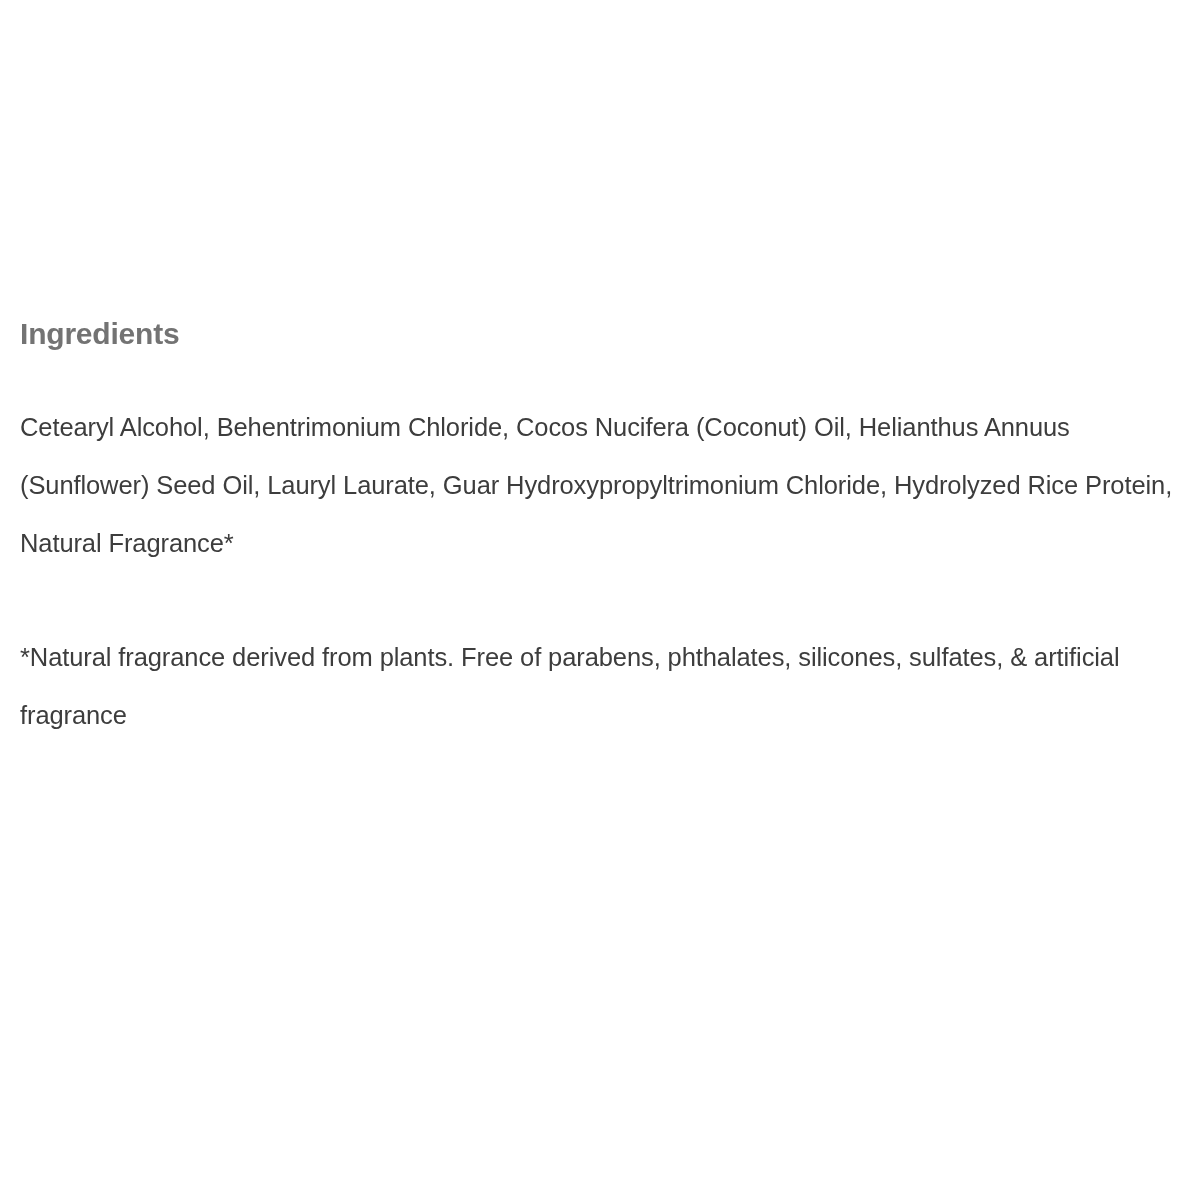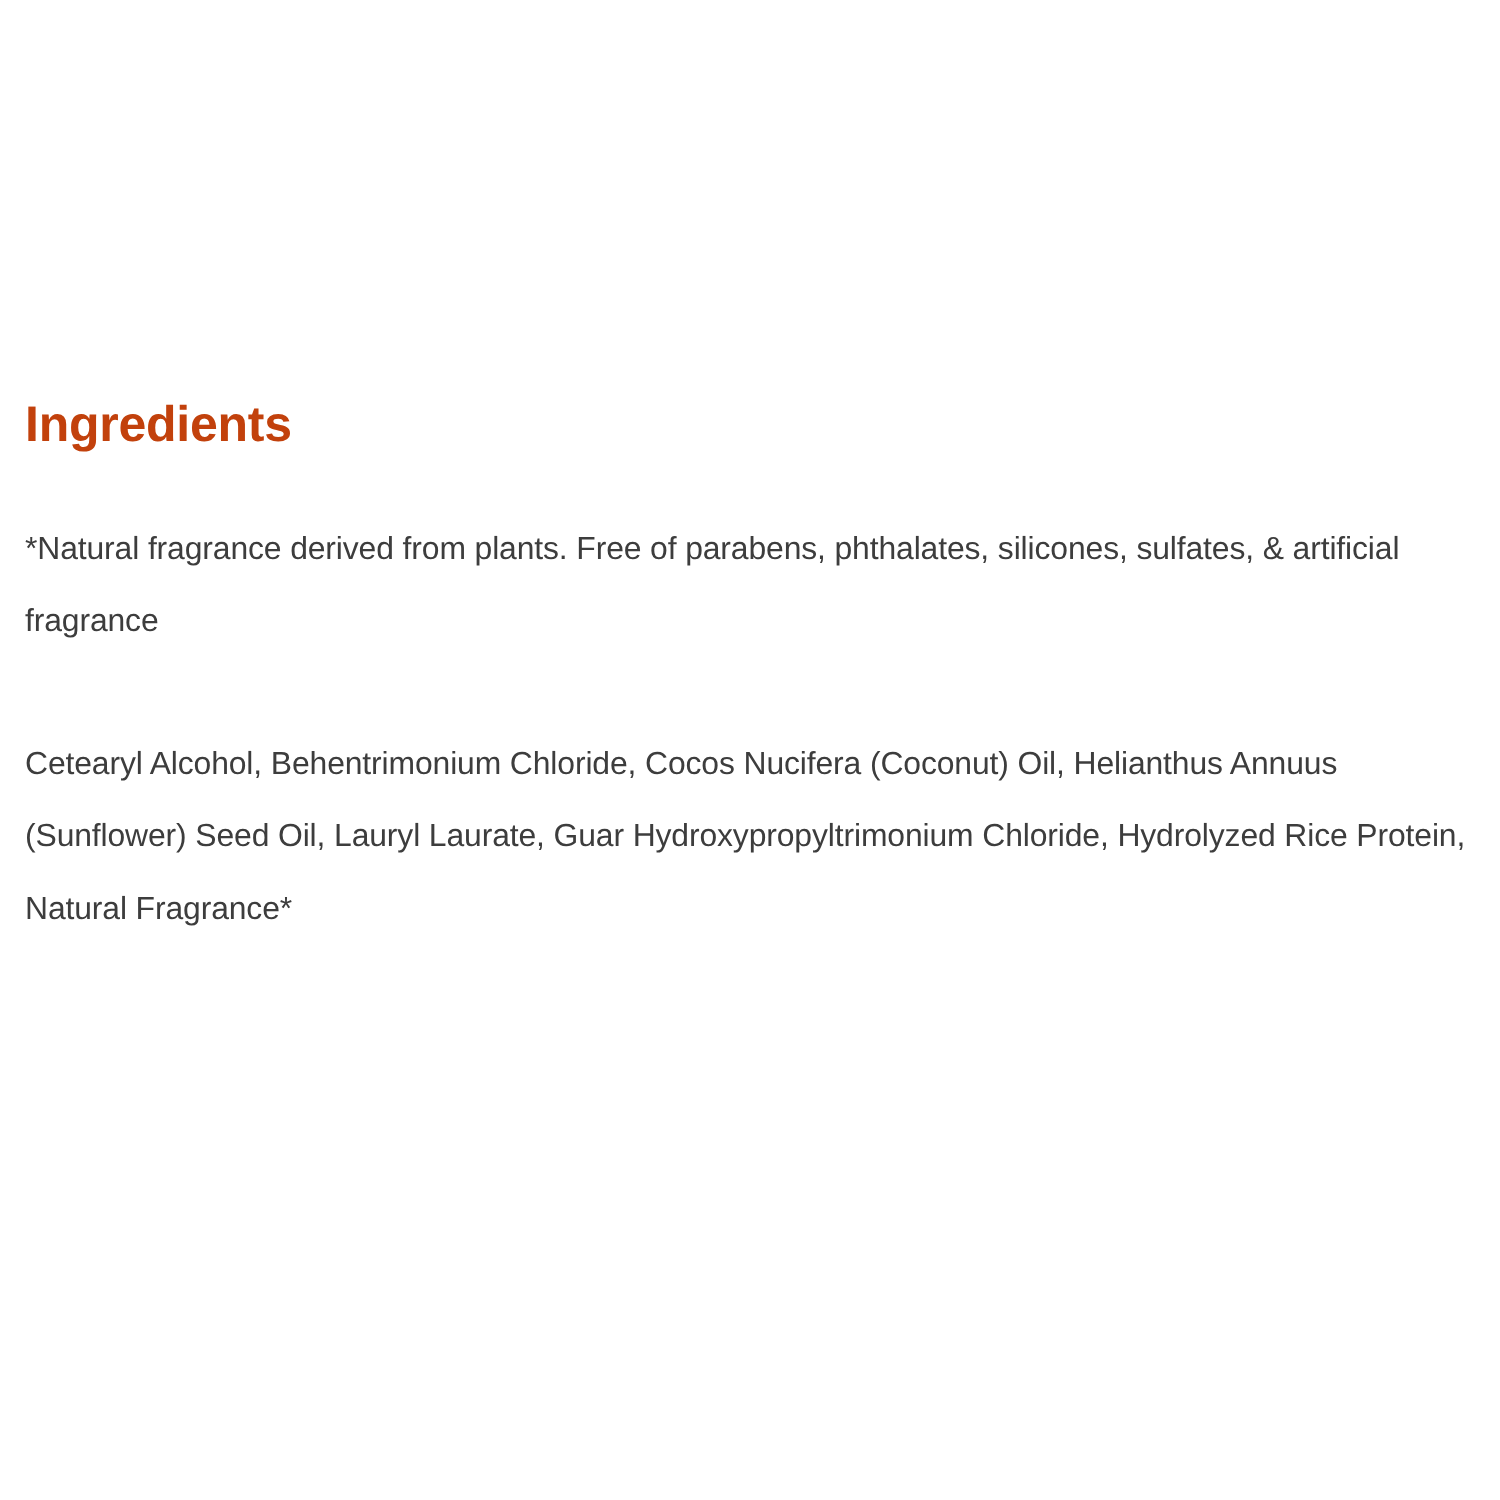--- a/index.html
+++ b/index.html
@@ -21,23 +21,23 @@
     box-sizing: border-box;
     padding: 0 20px;
   }
   .content {
     position: absolute;
     left: 20px;
     top: 316px;
     width: 1165px;
   }
   .section-title {
-    font-size: 40px;
+    font-size: 30px;
     font-weight: bold;
-    color: #c2410c;
+    color: #737373;
     letter-spacing: -0.2px;
     margin: 0 0 46px 0;
     line-height: 1.2;
   }
   .body-text {
     font-size: 25.5px;
     line-height: 58px;
     color: #3d3d3d;
     margin: 0;
     font-weight: 400;
@@ -47,18 +47,18 @@
     margin-top: 56px;
   }
 </style>
 </head>
 <body>
 
 <div class="page">
   <div class="content">
     <h2 class="section-title">Ingredients</h2>
 
+    <p class="body-text">Cetearyl Alcohol, Behentrimonium Chloride, Cocos Nucifera (Coconut) Oil, Helianthus Annuus (Sunflower) Seed Oil, Lauryl Laurate, Guar Hydroxypropyltrimonium Chloride, Hydrolyzed Rice Protein, Natural Fragrance*</p>
+
     <p class="body-text">*Natural fragrance derived from plants. Free of parabens, phthalates, silicones, sulfates, &amp; artificial fragrance</p>
-
-    <p class="body-text">Cetearyl Alcohol, Behentrimonium Chloride, Cocos Nucifera (Coconut) Oil, Helianthus Annuus (Sunflower) Seed Oil, Lauryl Laurate, Guar Hydroxypropyltrimonium Chloride, Hydrolyzed Rice Protein, Natural Fragrance*</p>
 
   </div>
 </div>
 
 </body></html>

